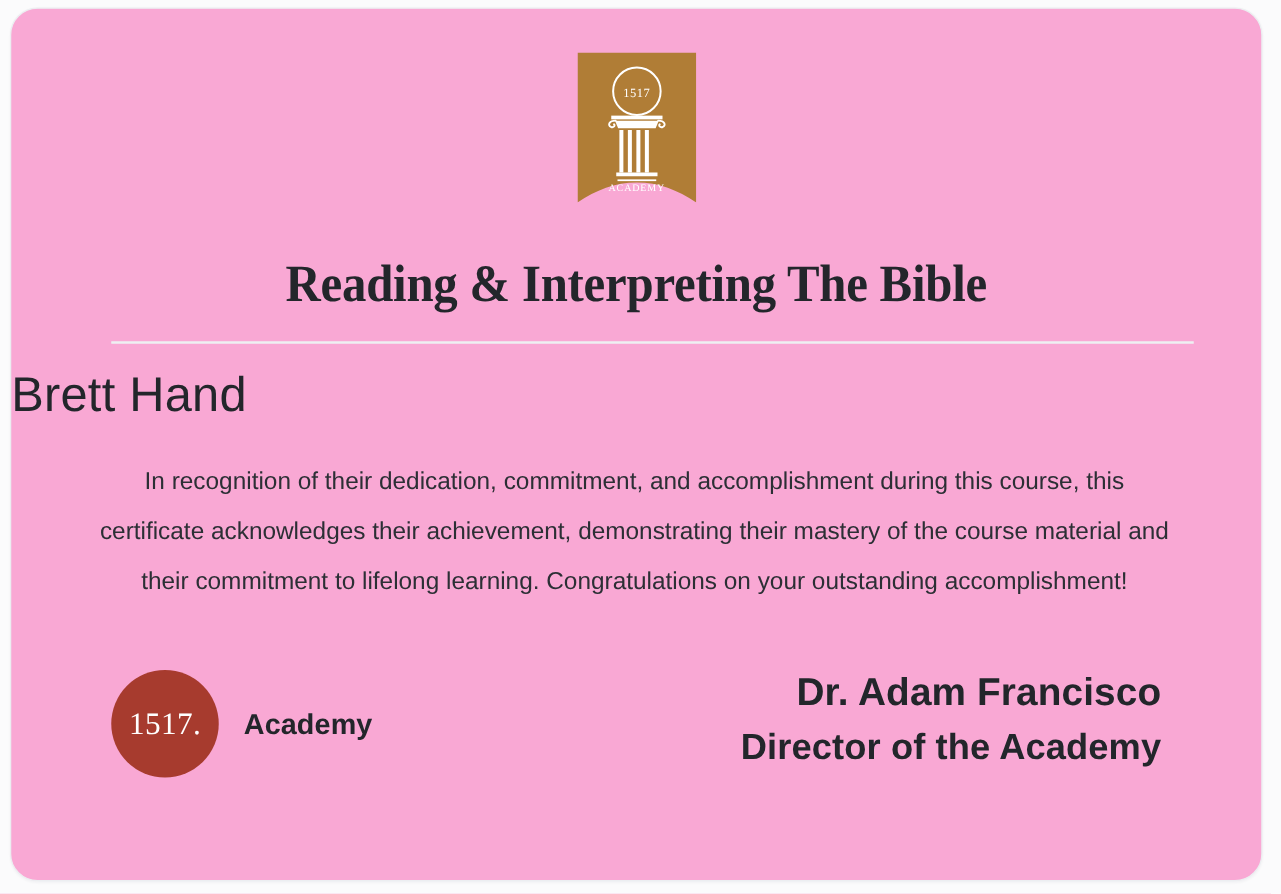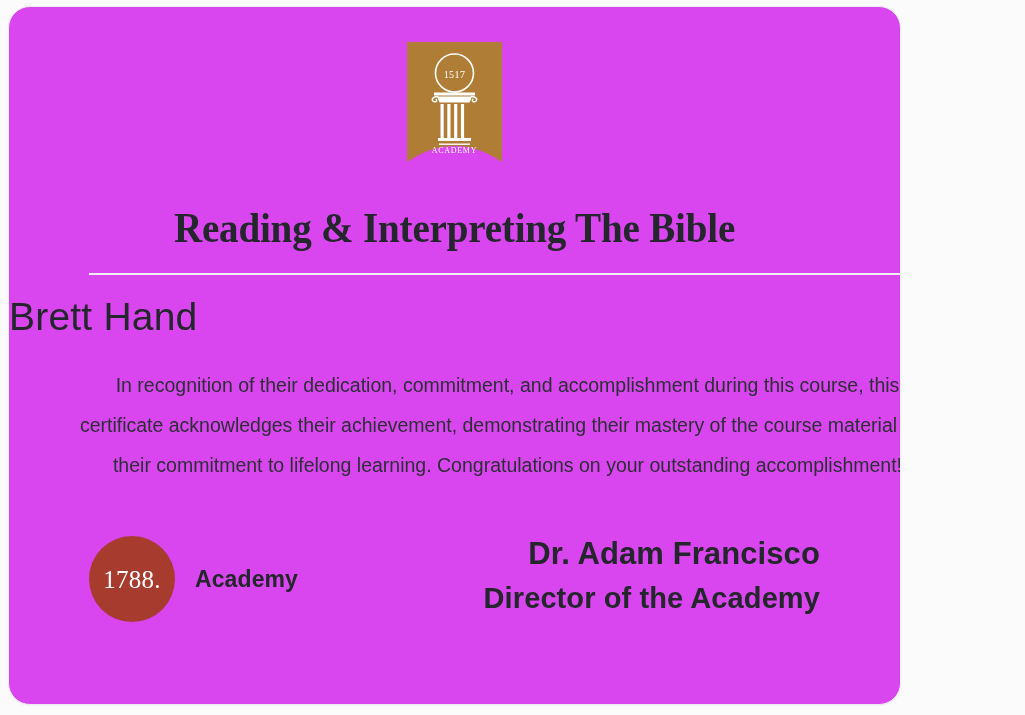--- a/index.html
+++ b/index.html
@@ -12,23 +12,23 @@
     background: #fbfbfc;
     font-family: "Liberation Sans", sans-serif;
     -webkit-font-smoothing: antialiased;
     overflow: hidden;
   }
 
   .certificate-card {
     position: absolute;
     left: 8px;
     top: 6px;
-    width: 893px;
+    width: 1002px;
     height: 699px;
-    background: #d946ef;
+    background: #f9a8d4;
     border: 1px solid #eceef1;
     border-radius: 22px;
     box-sizing: border-box;
     box-shadow: 0 1px 2px rgba(16,24,40,0.04);
     overflow: hidden;
   }
 
   
   .logo-wrap {
     position: absolute;
@@ -208,21 +208,21 @@
   <div class="divider"></div>
 
   <div class="recipient-name">Brett Hand</div>
 
   <div class="body-text">In recognition of their dedication, commitment, and accomplishment during this course, this certificate acknowledges their achievement, demonstrating their mastery of the course material and their commitment to lifelong learning. Congratulations on your outstanding accomplishment!</div>
 
   <div class="footer-row">
 
     <div class="seal-group">
       <div class="seal-circle">
-        <span class="seal-year">1788.</span>
+        <span class="seal-year">1517.</span>
       </div>
       <span class="seal-label">Academy</span>
     </div>
 
     <div class="signature-block">
       <div class="signature-name">Dr. Adam Francisco</div>
       <div class="signature-role">Director of the Academy</div>
     </div>
 
   </div>

